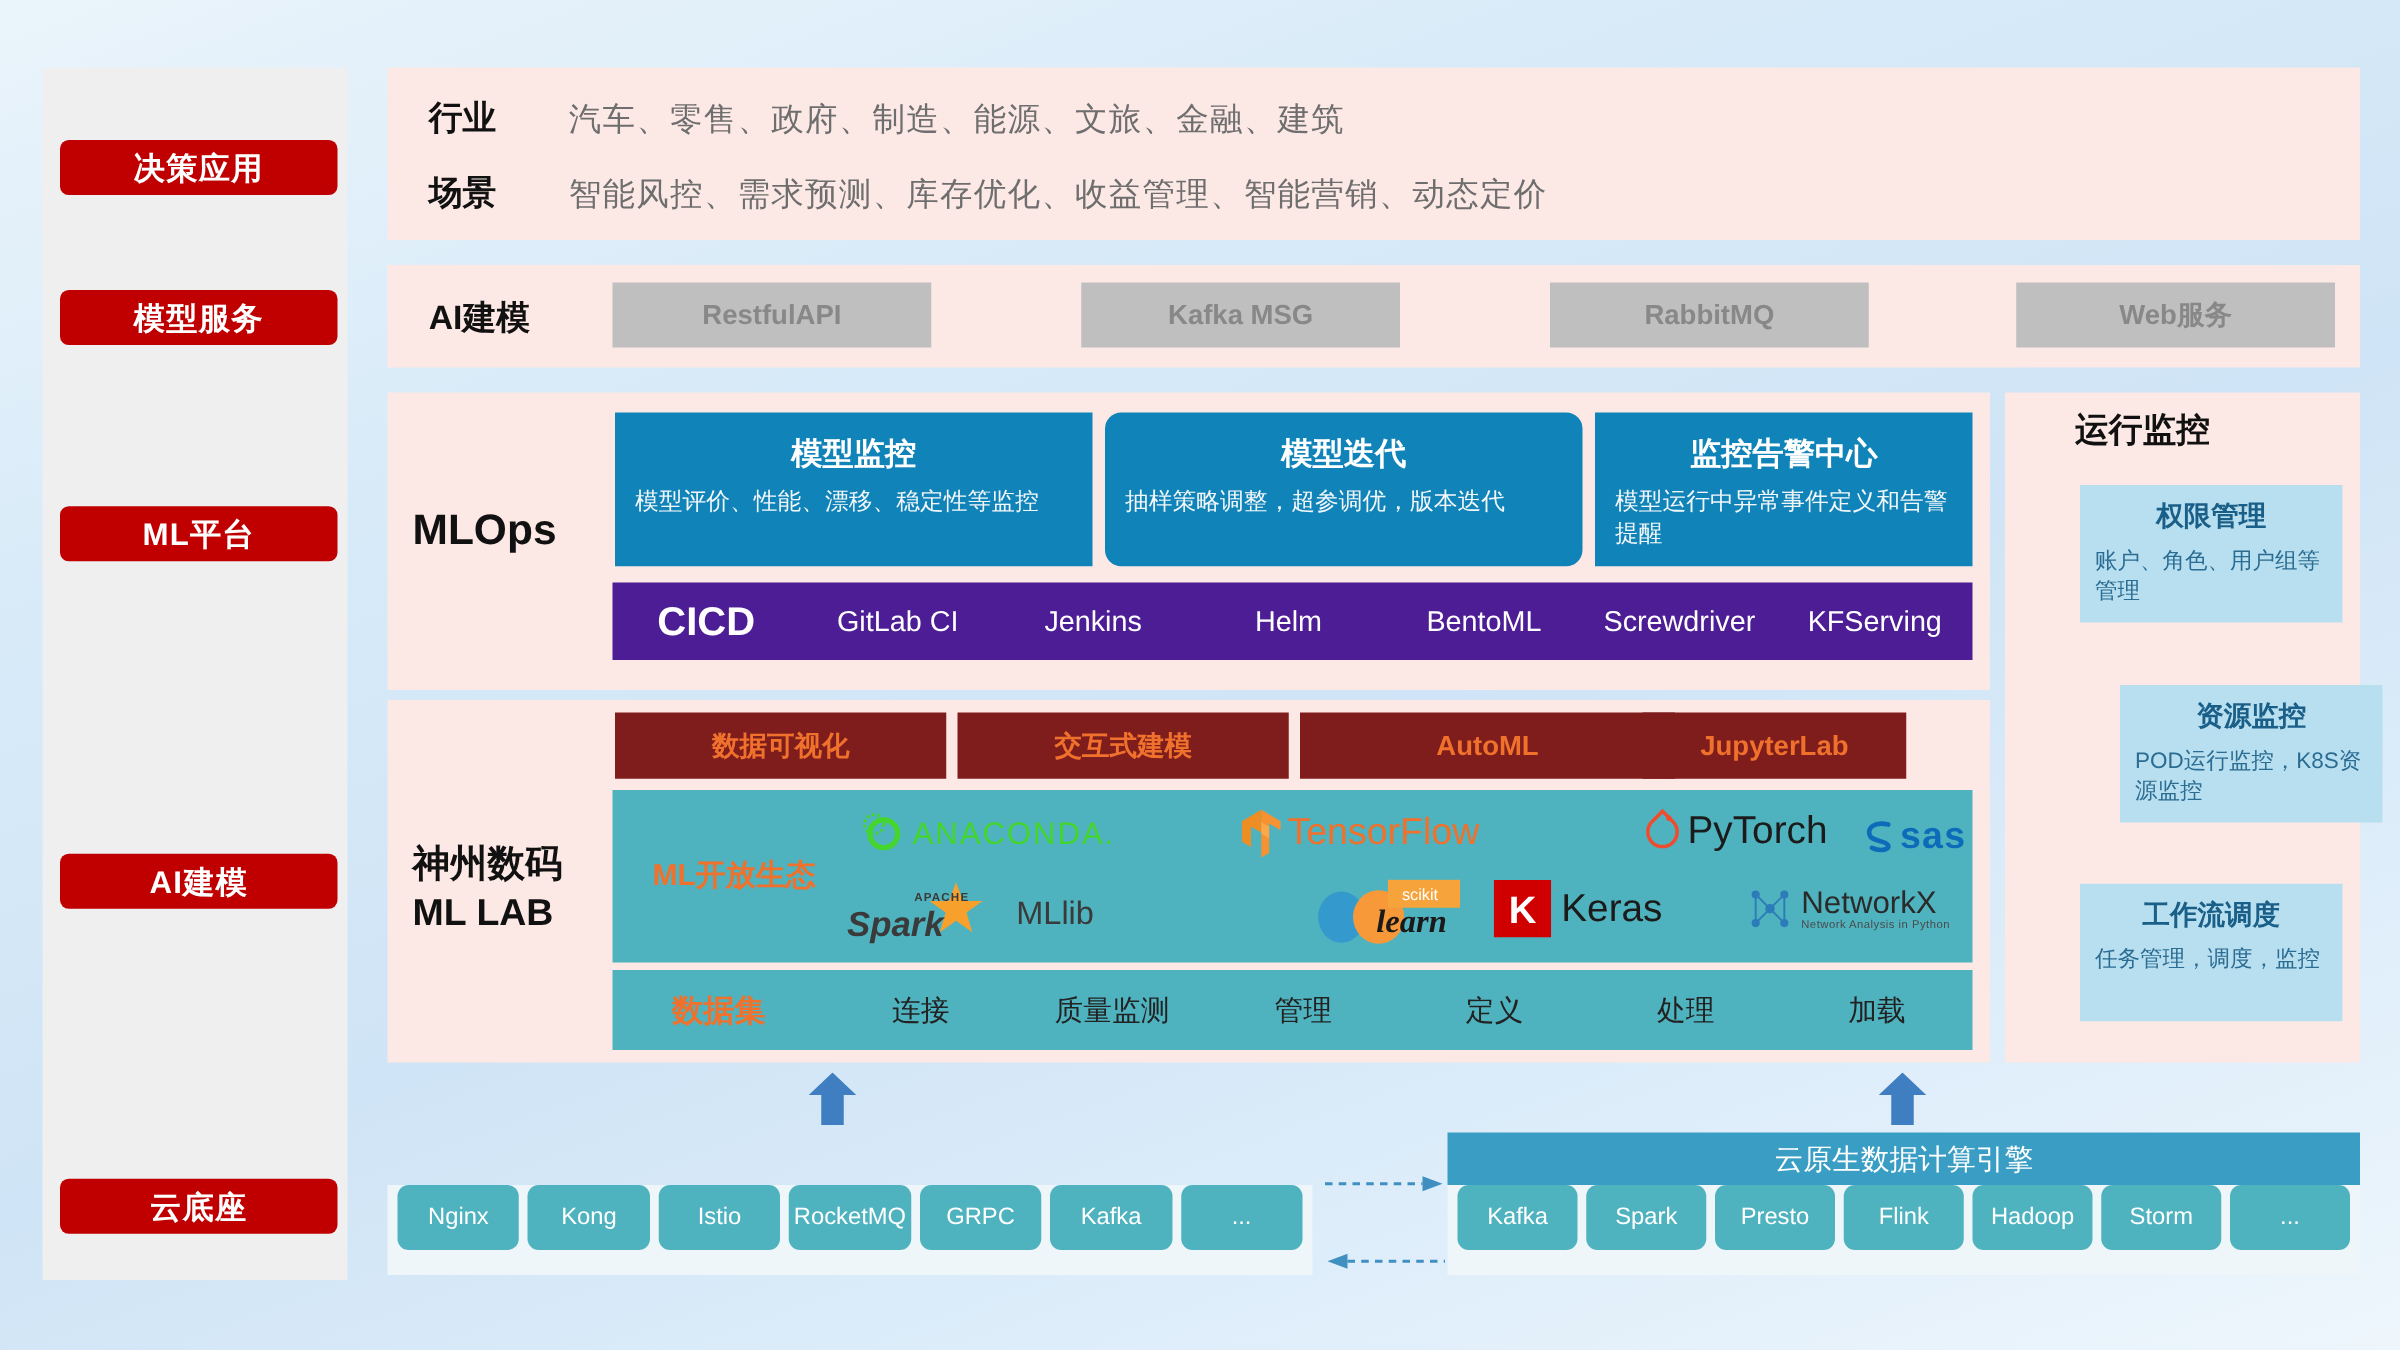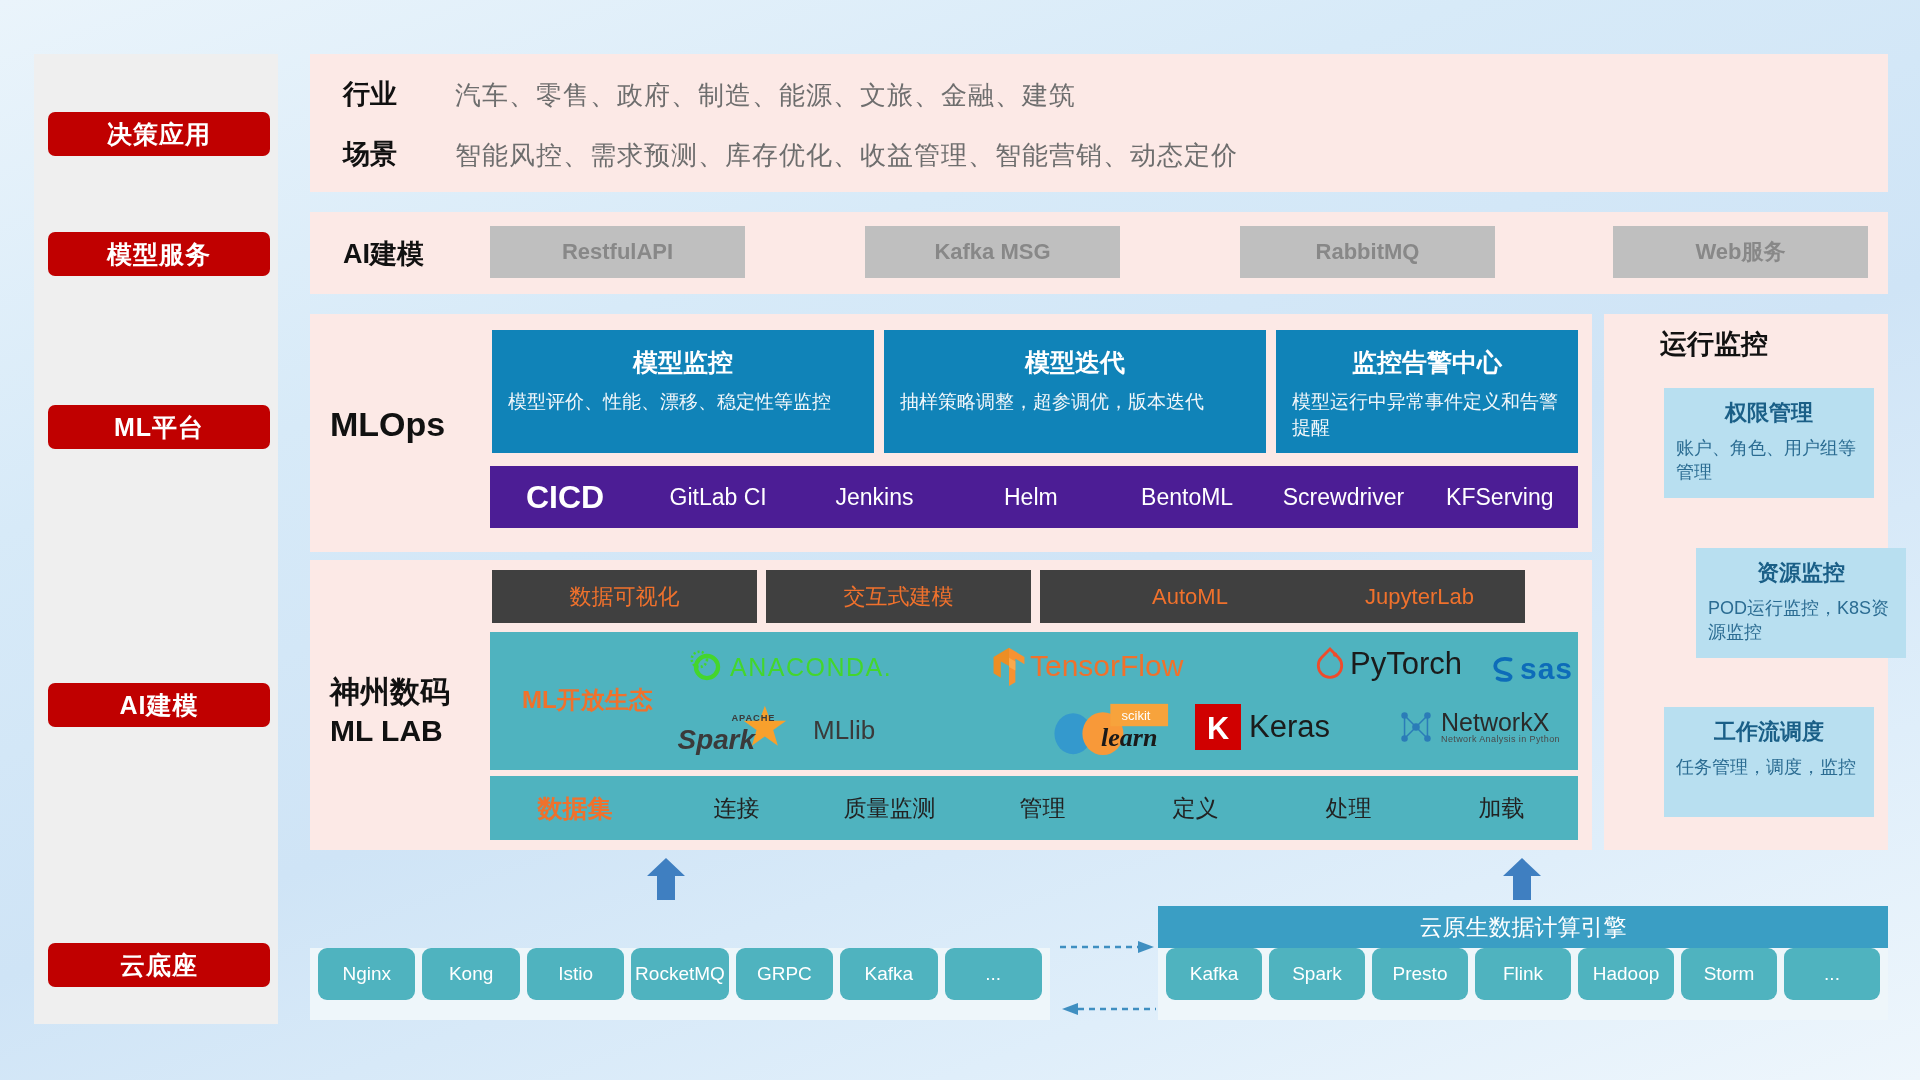--- a/index.html
+++ b/index.html
@@ -42,22 +42,22 @@
   .ml-card p{margin:0;font-size:19px;line-height:1.35;color:#f2f7fa;}
   #cicd{position:absolute;left:490px;top:466px;width:1088px;height:62px;background:#4c1d95;
     display:flex;align-items:center;}
   #cicd .c-title{width:150px;text-align:center;color:#fff;font-size:32px;font-weight:bold;}
   #cicd .c-item{flex:1;text-align:center;color:#fff;font-size:23px;line-height:1.15;
     overflow:visible;white-space:normal;word-break:break-all;}
 
   
   #p-model{left:310px;top:560px;width:1282px;height:290px;}
   .lab-label{position:absolute;left:330px;top:672px;font-size:30px;font-weight:bold;color:#111;line-height:1.3;}
-  .tool-btn{position:absolute;top:570px;height:53px;background:#404040;color:#f0712c;
-    display:flex;align-items:center;justify-content:center;font-size:22px;font-weight:normal;}
+  .tool-btn{position:absolute;top:570px;height:53px;background:#7f1d1d;color:#f0712c;
+    display:flex;align-items:center;justify-content:center;font-size:22px;font-weight:bold;}
   #eco{position:absolute;left:490px;top:632px;width:1088px;height:138px;background:#4fb3bf;}
   #eco .eco-label{position:absolute;left:32px;top:52px;font-size:24px;font-weight:bold;color:#f0712c;}
   .logo{position:absolute;display:flex;align-items:center;}
   #dataset{position:absolute;left:490px;top:776px;width:1088px;height:64px;background:#4fb3bf;
     display:flex;align-items:center;}
   #dataset .d-title{width:170px;text-align:center;color:#f0712c;font-size:25px;font-weight:bold;}
   #dataset .d-item{flex:1;text-align:center;color:#222;font-size:23px;}
 
   
   #p-mon{left:1604px;top:314px;width:284px;height:536px;background:#fce9e6;}
@@ -115,21 +115,21 @@
     <div class="svc-btn" style="left:1303px;width:255px;">Web服务</div>
   </div>
 
   <div class="panel" id="p-mlops"></div>
   <div class="mlops-label">MLOps</div>
 
   <div class="ml-card" style="left:492px;top:330px;width:382px;height:123px;">
     <h4>模型监控</h4>
     <p>模型评价、性能、漂移、稳定性等监控</p>
   </div>
-  <div class="ml-card" style="left:884px;top:330px;width:382px;height:123px;">
+  <div class="ml-card" style="left:884px;top:330px;width:382px;height:123px;border-radius:13px;">
     <h4>模型迭代</h4>
     <p>抽样策略调整，超参调优，版本迭代</p>
   </div>
   <div class="ml-card" style="left:1276px;top:330px;width:302px;height:123px;">
     <h4>监控告警中心</h4>
     <p>模型运行中异常事件定义和告警提醒</p>
   </div>
 
   <div id="cicd">
     <div class="c-title">CICD</div>

